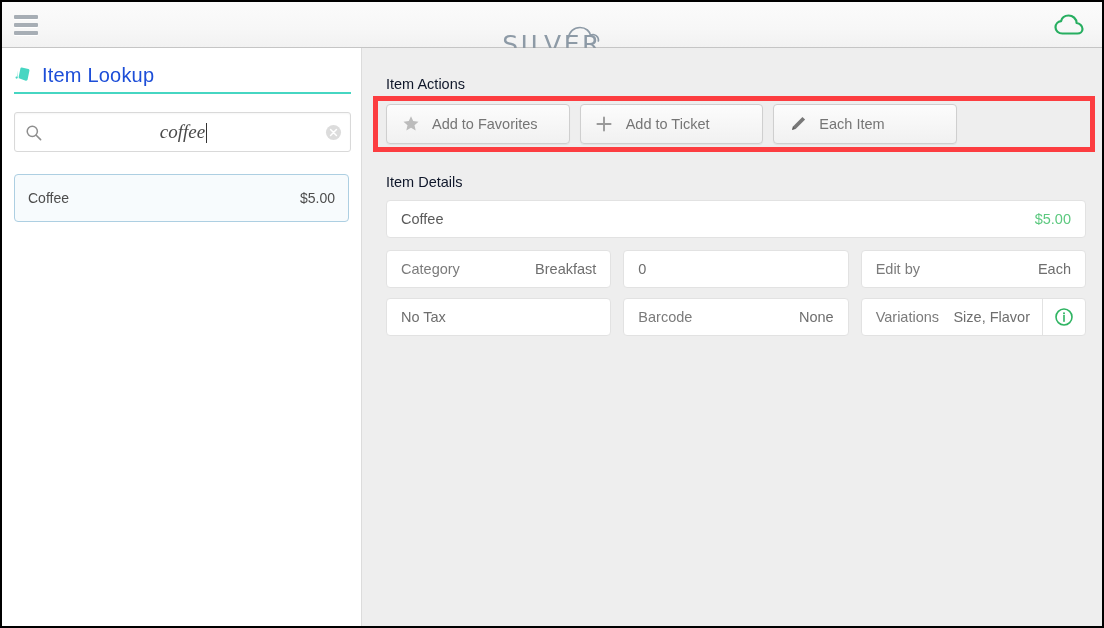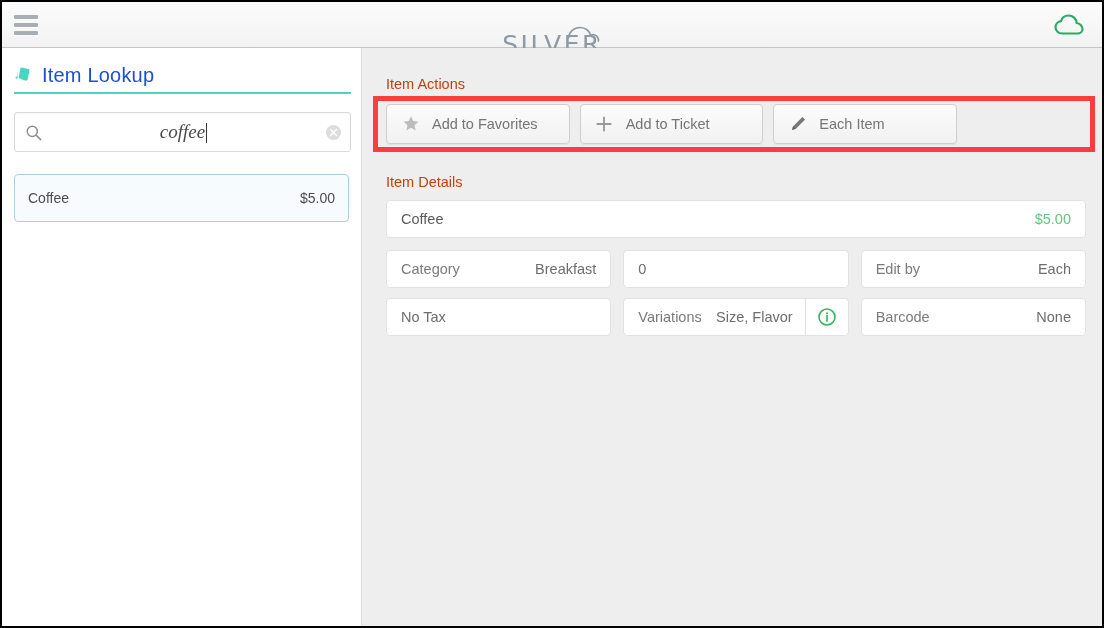--- a/index.html
+++ b/index.html
@@ -194,21 +194,21 @@
   }
   .result-price {
     font-size: 14px;
     color: #4d4d4d;
   }
 
   
   .section-label {
     position: absolute;
     font-size: 14.5px;
-    color: #c2410c;
+    color: #0f172a;
   }
   .label-actions { left: 24px; top: 28px; }
   .label-details { left: 24px; top: 126px; }
 
   .highlight-box {
     position: absolute;
     left: 11px; top: 48px;
     width: 722px;
     height: 56px;
     border: 5px solid #fc3d40;
@@ -419,34 +419,34 @@
           <span class="v">0</span>
         </div>
 
         <div class="cell">
           <span class="k">Edit by</span>
           <span class="v">Each</span>
         </div>
 
         <div class="cell">
           <span class="v">No Tax</span>
+        </div>
+
+        <div class="cell">
+          <span class="k">Barcode</span>
+          <span class="v">None</span>
         </div>
 
         <div class="cell cell-with-info">
           <span class="k">Variations</span>
           <span class="v">Size, Flavor</span>
           <span class="info-slot">
             <svg width="20" height="20" viewBox="0 0 20 20">
               <circle cx="10" cy="10" r="8" fill="none" stroke="#2fb462" stroke-width="1.6"></circle>
               <circle cx="10" cy="6.2" r="1" fill="#2fb462"></circle>
               <path d="M10 8.6 L10 14.2" stroke="#2fb462" stroke-width="1.6" stroke-linecap="round"></path>
             </svg>
           </span>
         </div>
-
-        <div class="cell">
-          <span class="k">Barcode</span>
-          <span class="v">None</span>
-        </div>
       </div>
     </div>
   </div>
 </div>
 
 </body></html>

